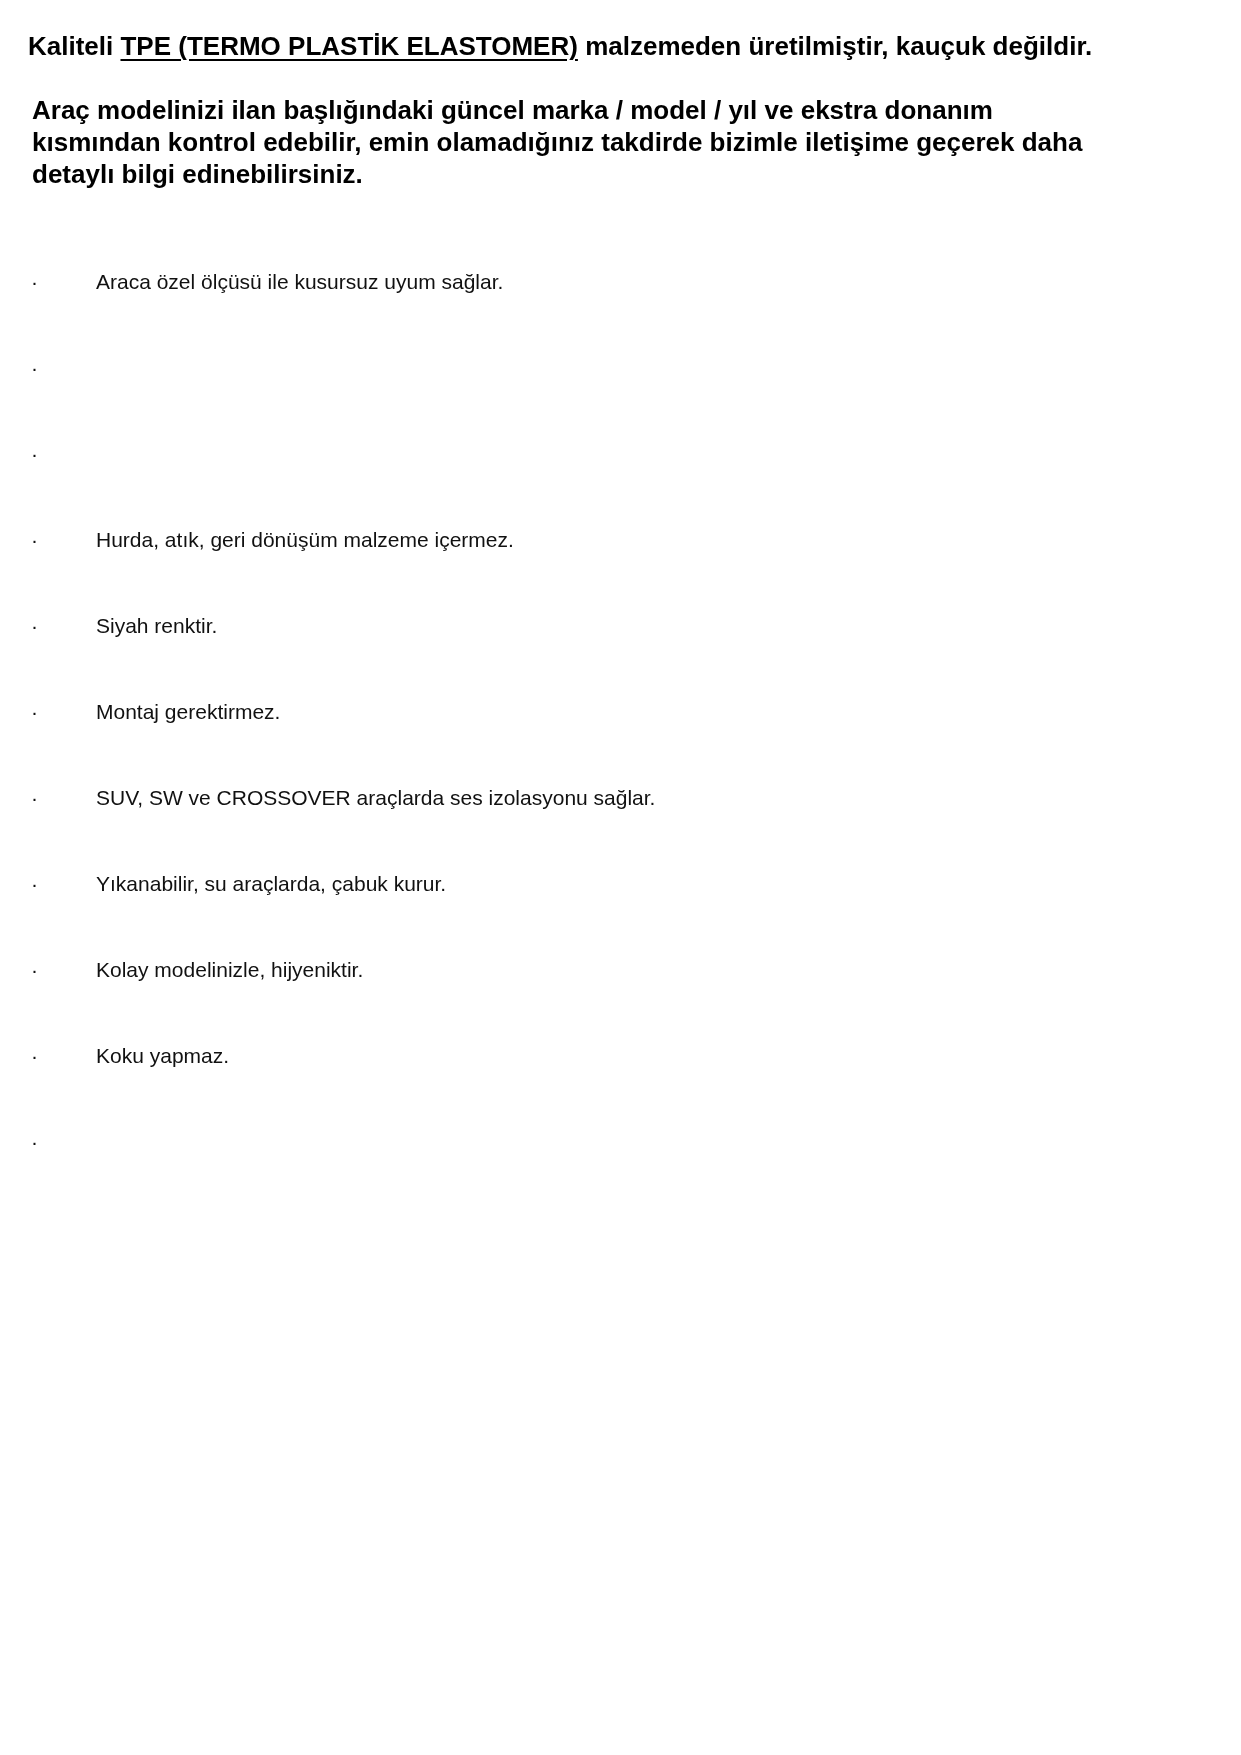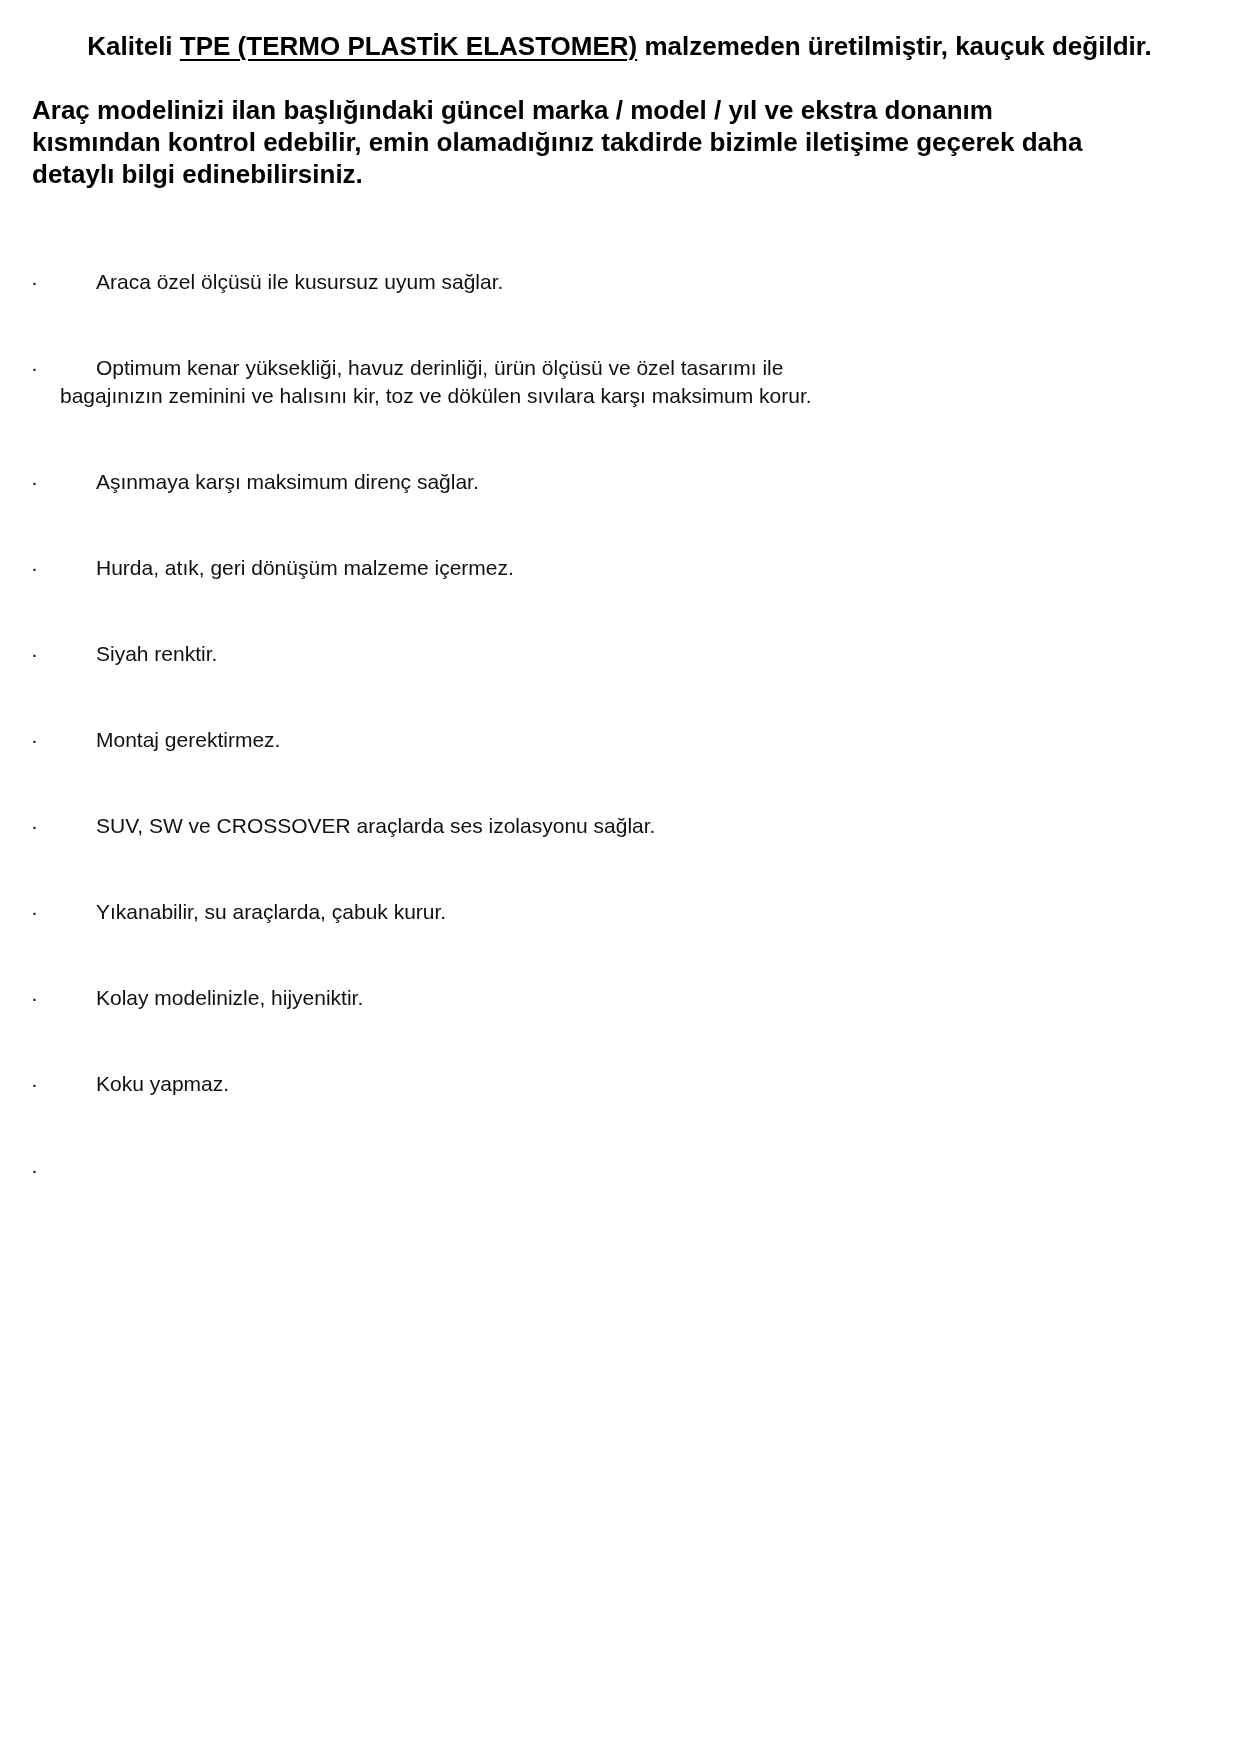--- a/index.html
+++ b/index.html
@@ -15,21 +15,21 @@
     padding: 30px 30px 0 28px;
   }
   .heading {
     font-size: 26px;
     font-weight: bold;
     line-height: 33px;
     margin: 0;
     white-space: nowrap;
     color: #000000;
   }
-  .heading-1 { margin-bottom: 31px; text-align: center; }
+  .heading-1 { margin-bottom: 31px; }
   .heading-2 { margin-bottom: 37px; }
   .heading-paragraph {
     font-size: 26px;
     font-weight: bold;
     line-height: 32px;
     margin: 4px;
     white-space: pre;
     color: #000000;
   }
   .underlined {
@@ -78,27 +78,24 @@
 
   <div class="bullet-list">
 
     <div class="bullet-item">
       <span class="bullet-dot">·</span>
       <span class="bullet-text">Araca özel ölçüsü ile kusursuz uyum sağlar.</span>
     </div>
 
     <div class="bullet-item">
       <span class="bullet-dot">·</span>
-      <span class="bullet-text">Optimum kenar yüksekliği, havuz derinliği, ürün ölçüsü ve özel tasarımı ile
-bagajınızın zeminini ve halısını kir, toz ve dökülen sıvılara karşı maksimum korur.</span>
     </div>
 
     <div class="bullet-item">
       <span class="bullet-dot">·</span>
-      <span class="bullet-text">Aşınmaya karşı maksimum direnç sağlar.</span>
     </div>
 
     <div class="bullet-item">
       <span class="bullet-dot">·</span>
       <span class="bullet-text">Hurda, atık, geri dönüşüm malzeme içermez.</span>
     </div>
 
     <div class="bullet-item">
       <span class="bullet-dot">·</span>
       <span class="bullet-text">Siyah renktir.</span>

